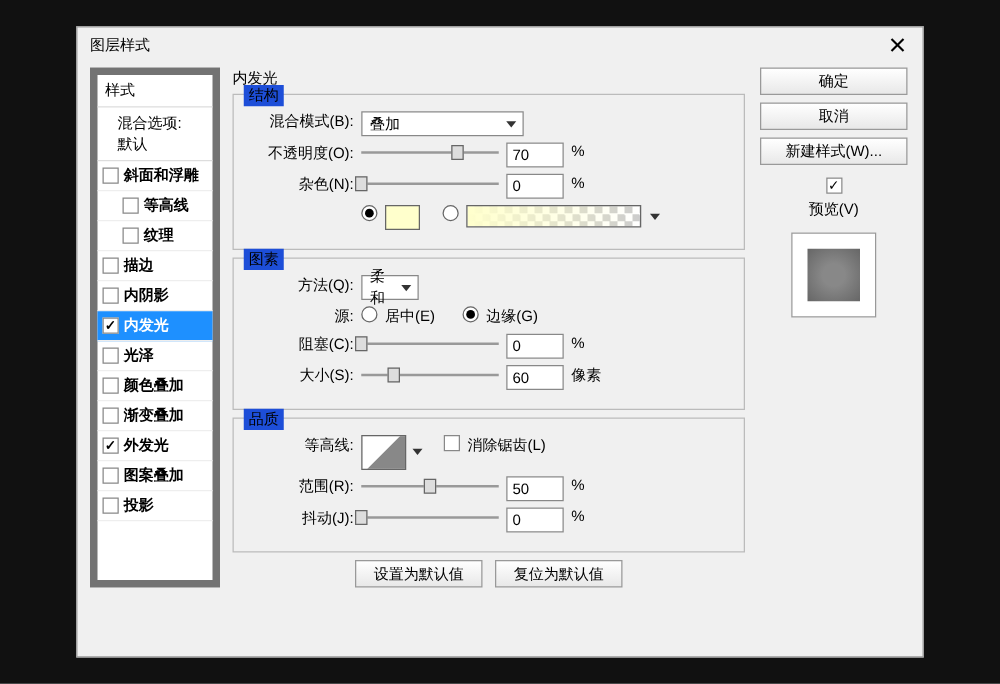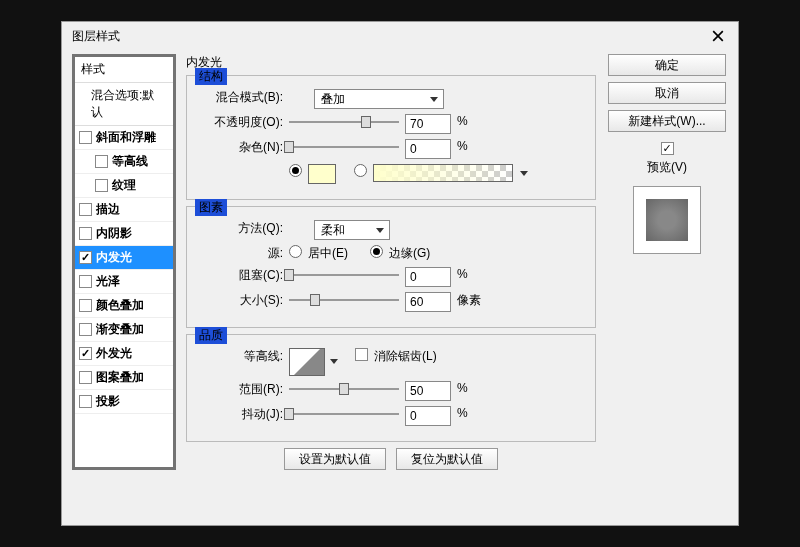--- a/index.html
+++ b/index.html
@@ -3,43 +3,43 @@
 <meta charset="utf-8">
 <style>
 * { box-sizing: border-box; margin: 0; padding: 0; font-family: "Microsoft YaHei", sans-serif; font-size: 12px; }
 body { background: #111; display: flex; align-items: center; justify-content: center; width: 800px; height: 547px; }
 .dialog { background: #f0f0f0; width: 678px; height: 505px; border: 1px solid #999; position: relative; }
 .titlebar { height: 28px; display: flex; align-items: center; padding: 0 10px; }
 .titlebar .title { flex: 1; }
 .close-btn { width: 20px; height: 20px; display: flex; align-items: center; justify-content: center; cursor: default; }
 .close-btn svg { width: 12px; height: 12px; }
 .body { display: flex; padding: 4px 10px 10px 10px; gap: 6px; }
-.sidebar { width: 104px; border: 3px solid #737373; background: #fff; }
+.sidebar { width: 104px; border: 6px solid #737373; background: #fff; }
 .sidebar .hdr { padding: 4px 6px; border-bottom: 1px solid #ddd; }
 .sidebar .subhdr { padding: 4px 16px; border-bottom: 1px solid #ddd; }
 .sidebar .item { display: flex; align-items: center; padding: 3px 4px; gap: 4px; border-bottom: 1px solid #eee; font-weight: bold; }
 .sidebar .item.selected { background: #1e90ff; color: #fff; }
 .sidebar .chk { width: 13px; height: 13px; border: 1px solid #888; background: #fff; display: flex; align-items: center; justify-content: center; font-size: 11px; color: #000; }
 .sidebar .chk.checked::after { content: "✓"; }
 .sidebar .indent { margin-left: 16px; }
 .main { flex: 1; padding: 0 4px; }
 .rightcol { width: 122px; display: flex; flex-direction: column; gap: 6px; align-items: center; }
 .btn { width: 118px; height: 22px; border: 1px solid #999; background: linear-gradient(#fff,#e8e8e8); display: flex; align-items: center; justify-content: center; }
 .preview-row { display: flex; align-items: center; gap: 4px; margin-top: 4px; flex-direction: column; }
 .preview-box { margin-top: 4px; width: 68px; height: 68px; border: 1px solid #999; background: #fff; display: flex; align-items: center; justify-content: center; }
 .preview-inner { width: 42px; height: 42px; background: radial-gradient(circle,#888 30%,#666 100%); }
 .fieldset { border: 1px solid #bbb; margin-bottom: 6px; padding: 8px 10px 10px 10px; position: relative; }
 .legend { position: absolute; top: -8px; left: 8px; background: #1d4ed8; padding: 0 4px; }
 .panel-title { margin-bottom: 4px; }
 .row { display: flex; margin: 5px 0; gap: 6px; }
 .label { width: 86px; text-align: right; }
-.select { border: 1px solid #888; background: #fff; height: 20px; display: flex; align-items: center; padding: 0 18px 0 6px; position: relative; margin-left: 25px; }
+.select { border: 1px solid #888; background: #fff; height: 20px; display: flex; align-items: center; padding: 0 18px 0 6px; position: relative; }
 .select::after { content: ""; position: absolute; right: 5px; top: 7px; border-left: 4px solid transparent; border-right: 4px solid transparent; border-top: 5px solid #333; }
 .select.blend { width: 130px; }
-.select.method { width: 76px; }
+.select.method { width: 46px; }
 .slider { flex: 0 0 110px; height: 16px; position: relative; }
 .slider .track { position: absolute; top: 7px; left: 0; right: 0; height: 2px; background: #999; }
 .slider .thumb { position: absolute; top: 2px; width: 10px; height: 12px; background: #ddd; border: 1px solid #666; transform: translateX(-50%); }
 .num { width: 46px; height: 20px; border: 1px solid #888; background: #fff; text-align: left; padding: 2px 4px; }
 .unit { width: 28px; }
 .radio { width: 13px; height: 13px; border: 1px solid #666; border-radius: 50%; background: #fff; display: inline-flex; align-items: center; justify-content: center; }
 .radio.on::after { content: ""; width: 7px; height: 7px; background: #000; border-radius: 50%; }
 .colorswatch { width: 28px; height: 20px; border: 1px solid #666; background: #ffffcc; }
 .gradswatch { width: 140px; height: 18px; border: 1px solid #666; background: linear-gradient(to right, #ffffcc, rgba(255,255,204,0)), repeating-conic-gradient(#ccc 0 25%, #fff 0 50%) 0 0/12px 12px; position: relative; }
 .gradswatch::after { content:""; position:absolute; right:-16px; top:6px; border-left:4px solid transparent; border-right:4px solid transparent; border-top:5px solid #333;}

